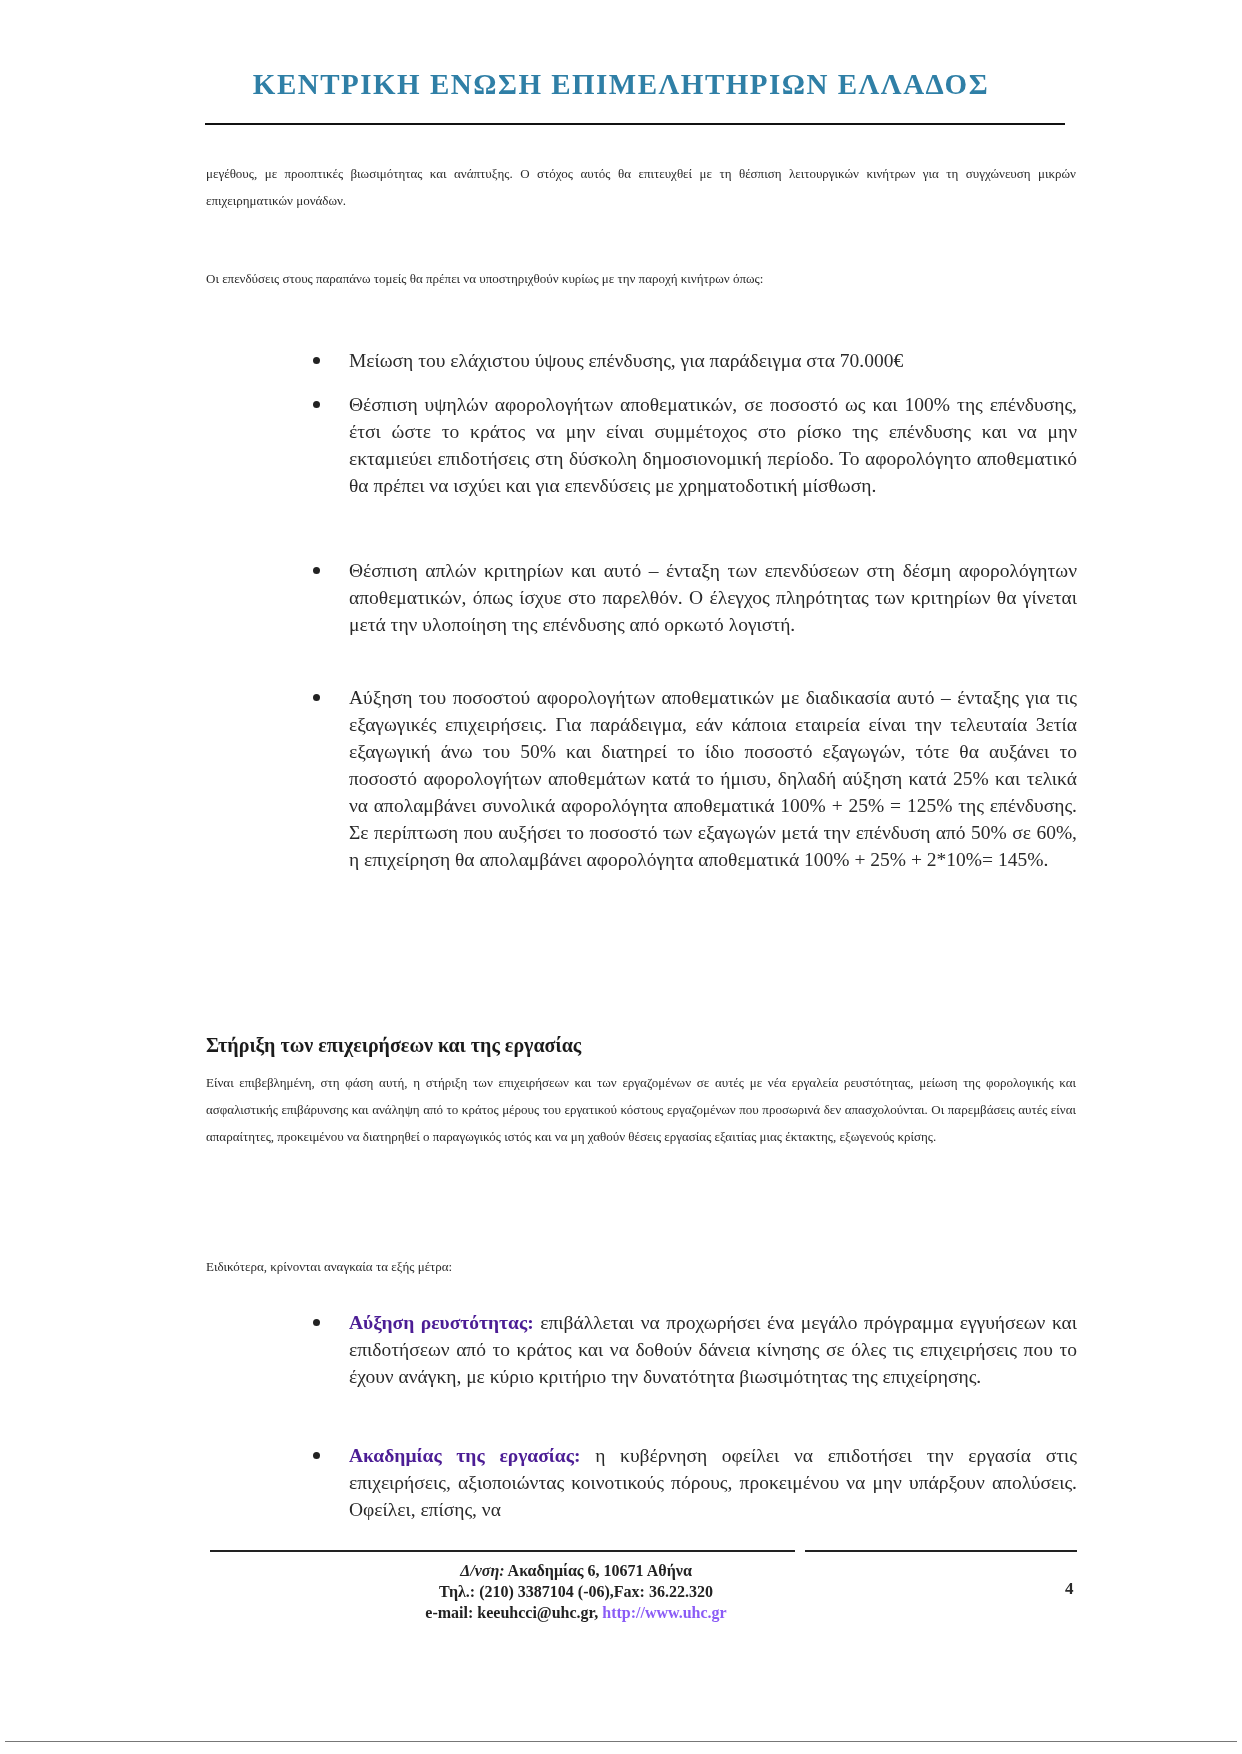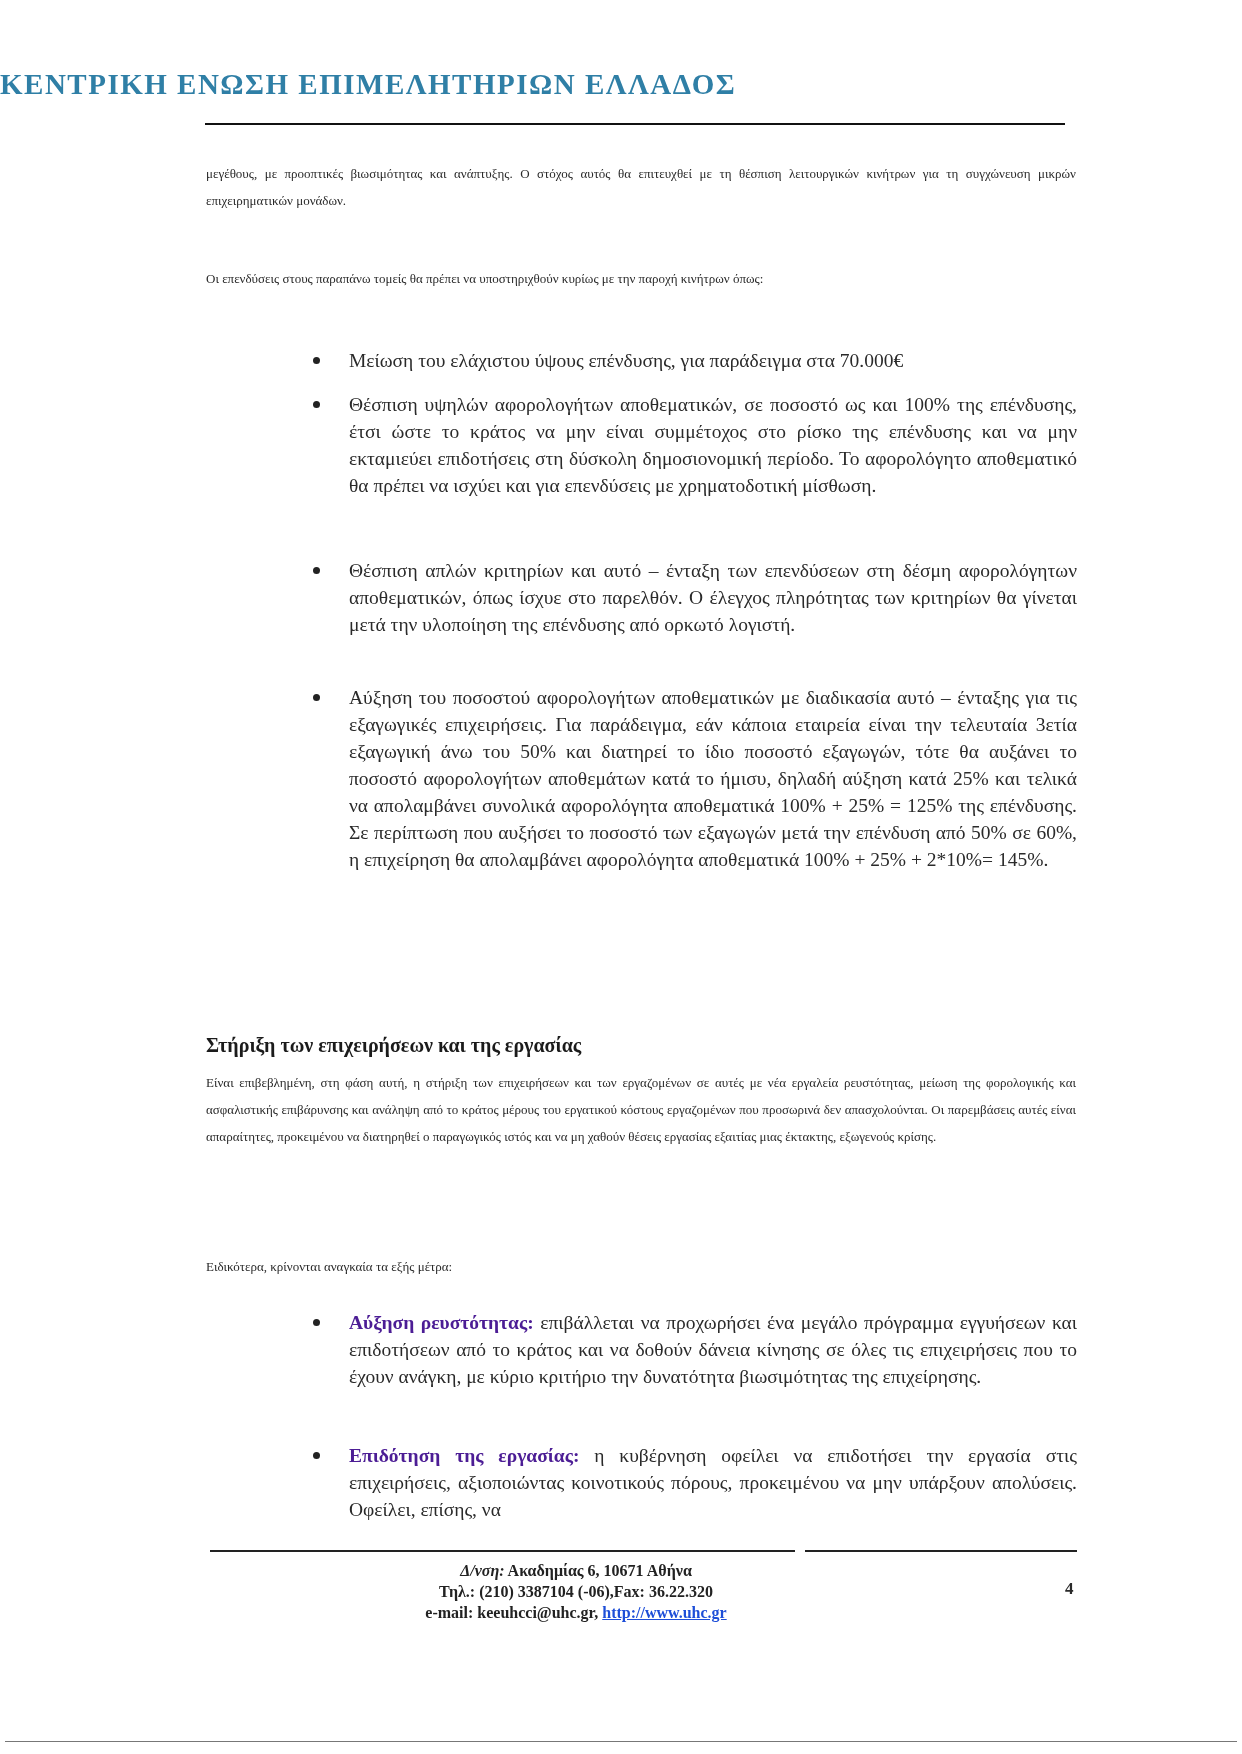--- a/index.html
+++ b/index.html
@@ -4,21 +4,21 @@
 <style>
   html, body { margin: 0; padding: 0; }
   body {
     width: 1242px; height: 1754px; background: #ffffff;
     position: relative; overflow: hidden;
     font-family: "Liberation Serif", "DejaVu Serif", serif;
     color: #2a2a2a;
   }
   .header-title {
     position: absolute; left: 0; width: 1242px; top: 68px;
-    text-align: left; font-weight: bold; font-size: 29px;
+    text-align: center; font-weight: bold; font-size: 29px;
     letter-spacing: 1.5px; color: #2f7fa6;
   }
   .header-rule {
     position: absolute; left: 205px; width: 860px; top: 123px;
     height: 2px; background: #111;
   }
   .body-text {
     position: absolute; left: 206px; width: 870px;
     font-size: 13px; line-height: 27px; text-align: justify;
   }
@@ -35,21 +35,21 @@
   .section-heading {
     position: absolute; left: 206px; top: 1034px; font-size: 20px; font-weight: bold; color: #1b1b1b;
   }
   .footer-rule-left { position: absolute; left: 210px; top: 1550px; width: 585px; height: 2px; background: #222; }
   .footer-rule-right { position: absolute; left: 805px; top: 1550px; width: 272px; height: 2px; background: #222; }
   .footer {
     position: absolute; left: 0; width: 1152px; top: 1560px; text-align: center;
     font-size: 16px; line-height: 21px; font-weight: bold; color: #222;
   }
   .footer .addr-label { font-style: italic; }
-  .footer a { color: #1d4ed8; text-decoration: underline; }
+  .footer a { color: #8b5cf6; }
   .page-number { position: absolute; left: 1065px; top: 1579px; font-size: 17px; font-weight: bold; }
   .bottom-rule { position: absolute; left: 5px; width: 1232px; top: 1741px; height: 1px; background: #777; }
   b { color: #4c1d95; }
 </style>
 </head>
 <body>
 
 <div class="header-title">ΚΕΝΤΡΙΚΗ ΕΝΩΣΗ ΕΠΙΜΕΛΗΤΗΡΙΩΝ ΕΛΛΑΔΟΣ</div>
 <div class="header-rule"></div>
 
@@ -97,21 +97,21 @@
 <ul class="bullets" style="top:1308px;">
   <li>
     <span class="dot"></span>
     <b>Αύξηση ρευστότητας:</b>
     <span>επιβάλλεται να προχωρήσει ένα μεγάλο πρόγραμμα εγγυήσεων και επιδοτήσεων από το κράτος και να δοθούν δάνεια κίνησης σε όλες τις επιχειρήσεις που το έχουν ανάγκη, με κύριο κριτήριο την δυνατότητα βιωσιμότητας της επιχείρησης.</span>
   </li>
 </ul>
 <ul class="bullets" style="top:1441px;">
   <li>
     <span class="dot"></span>
-    <b>Επιδότηση της εργασίας:</b>
+    <b>Ακαδημίας της εργασίας:</b>
     <span>η κυβέρνηση οφείλει να επιδοτήσει την εργασία στις επιχειρήσεις, αξιοποιώντας κοινοτικούς πόρους, προκειμένου να μην υπάρξουν απολύσεις. Οφείλει, επίσης, να</span>
   </li>
 </ul>
 
 <div class="footer-rule-left"></div>
 <div class="footer-rule-right"></div>
 
 <div class="footer">
   <div>
     <span class="addr-label">Δ/νση:</span>

